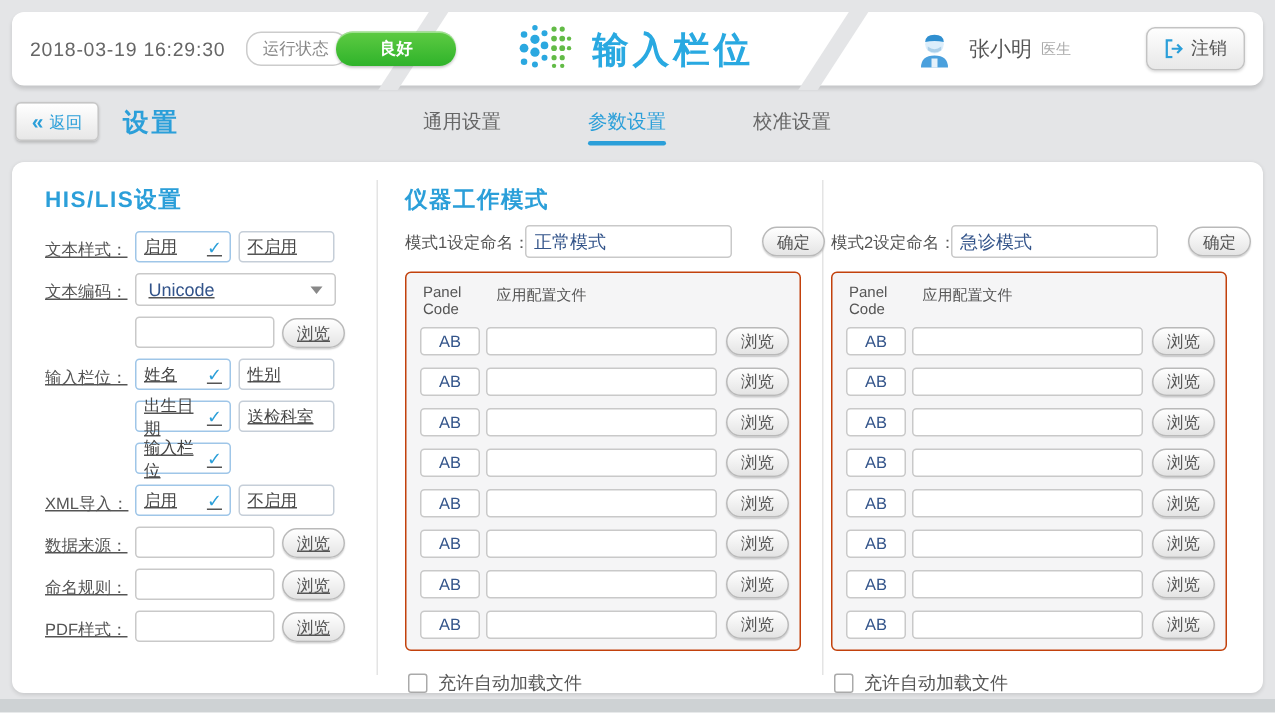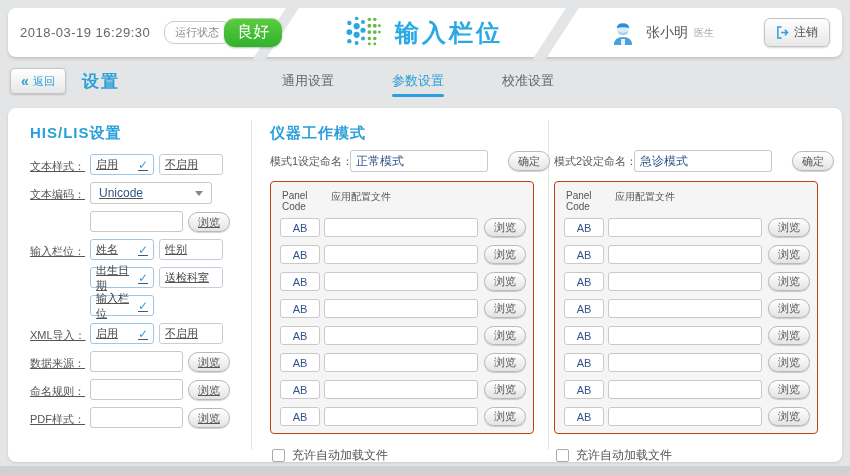--- a/index.html
+++ b/index.html
@@ -25,23 +25,23 @@
   .seam2 { left:542px; }
   .hdr-left { position:absolute; left:0; top:0; height:100%; width:255px;
     display:flex; align-items:center; }
   .datetime { margin-left:12px; font-size:13px; color:#666; letter-spacing:.5px; white-space:nowrap; }
   .status-wrap { display:flex; align-items:center; margin-left:14px; }
   .status-label {
     font-size:11px; color:#888; background:#fff; border:1px solid #ccc;
     border-radius:10px; padding:3px 12px 3px 10px; white-space:nowrap;
   }
   .status-badge {
-    margin-left:-8px; font-size:16px; font-weight:normal; color:#fff;
+    margin-left:-8px; font-size:11px; font-weight:bold; color:#fff;
     background:linear-gradient(#5ecb43,#2fb32a);
-    border-radius:11px; padding:4px 13px; white-space:nowrap;
+    border-radius:11px; padding:4px 29px; white-space:nowrap;
     box-shadow:0 1px 2px rgba(0,0,0,.25), inset 0 1px 0 rgba(255,255,255,.4);
   }
   .hdr-center { position:absolute; left:290px; top:0; width:250px; height:100%;
     display:flex; align-items:center; justify-content:center; }
   .logo-dots { width:40px; height:40px; margin-right:12px; }
   .brand { font-size:24px; font-weight:bold; color:#29a9e1; letter-spacing:3px; white-space:nowrap; }
   .hdr-right { position:absolute; right:0; top:0; height:100%; width:290px;
     display:flex; align-items:center; }
   .avatar { width:26px; height:26px; margin-left:58px; }
   .user-name { margin-left:10px; font-size:14px; color:#555; white-space:nowrap; }
@@ -93,21 +93,21 @@
   .controls { display:flex; flex-wrap:wrap; width:134px; gap:7px 5px; }
   .toggle {
     width:64px; height:21px; background:#fff;
     border:1px solid #c5ced8; border-radius:3px;
     display:flex; align-items:center; justify-content:space-between;
     padding:0 5px; font-size:11px; color:#444; cursor:pointer;
   }
   .toggle.checked { border-color:#9fc6e8; }
   .toggle .chk { color:#2b9fd9; font-size:12px; font-weight:bold; }
   .selectbox {
-    width:122px; height:22px; background:#fff;
+    width:134px; height:22px; background:#fff;
     border:1px solid #c9c9c9; border-radius:3px;
     display:flex; align-items:center; justify-content:space-between;
     padding:0 8px; cursor:pointer;
   }
   .selectbox .sel-val { font-size:12px; color:#33548a; }
   .caret { width:0; height:0; border-left:4px solid transparent; border-right:4px solid transparent; border-top:5px solid #888; }
   .tinput {
     height:21px; background:#fff; border:1px solid #c9c9c9; border-radius:3px;
     font-size:11px; color:#555; padding:0 5px; outline:none;
     font-family:"Liberation Sans","DejaVu Sans",sans-serif;

